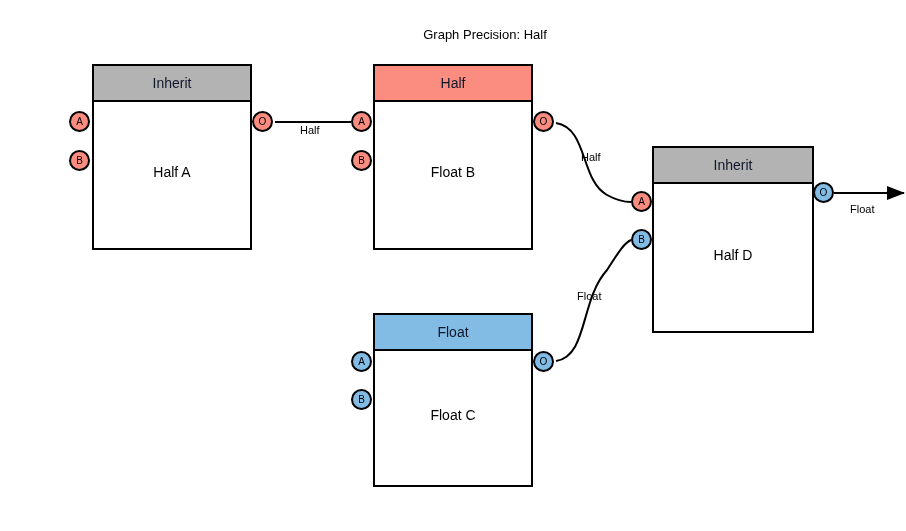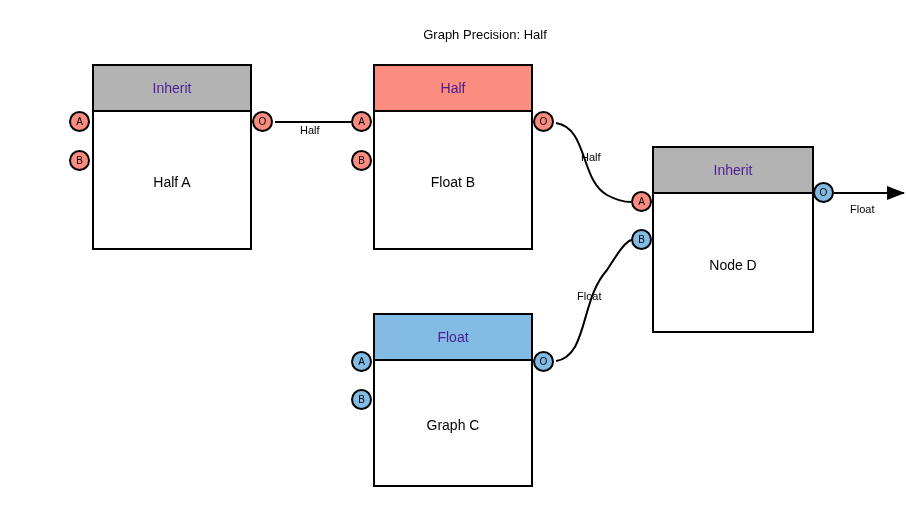--- a/index.html
+++ b/index.html
@@ -33,27 +33,27 @@
     font-family: "Liberation Sans", sans-serif;
   }
   .node {
     position: absolute;
     box-sizing: border-box;
     border: 2px solid #000000;
     background: #ffffff;
   }
   .node-header {
     box-sizing: border-box;
-    height: 46px;
+    height: 36px;
     border-bottom: 2px solid #000000;
     display: flex;
     align-items: center;
     justify-content: center;
     font-size: 14px;
-    color: #4c1d95;
+    color: #0f172a;
   }
   .node-body {
     display: flex;
     align-items: center;
     justify-content: center;
     font-size: 14px;
     color: #000000;
     height: calc(100% - 42px);
   }
   .port {
@@ -141,39 +141,39 @@
   </div>
   <div class="port" style="left:501px; top:111px; background:#fa8d80;">
     <span>O</span>
   </div>
 
   <div class="node" style="left:341px; top:313px; width:160px; height:174px;">
     <div class="node-header" style="background:#82bce5;">
       <span>Float</span>
     </div>
     <div class="node-body">
-      <span>Graph C</span>
+      <span>Float C</span>
     </div>
   </div>
   <div class="port" style="left:319px; top:351px; background:#82bce5;">
     <span>A</span>
   </div>
   <div class="port" style="left:319px; top:389px; background:#82bce5;">
     <span>B</span>
   </div>
   <div class="port" style="left:501px; top:351px; background:#82bce5;">
     <span>O</span>
   </div>
 
   <div class="node" style="left:620px; top:146px; width:162px; height:187px;">
     <div class="node-header" style="background:#b3b3b3;">
       <span>Inherit</span>
     </div>
     <div class="node-body">
-      <span>Node D</span>
+      <span>Half D</span>
     </div>
   </div>
   <div class="port" style="left:599px; top:191px; background:#fa8d80;">
     <span>A</span>
   </div>
   <div class="port" style="left:599px; top:229px; background:#82bce5;">
     <span>B</span>
   </div>
   <div class="port" style="left:781px; top:182px; background:#82bce5;">
     <span>O</span>

